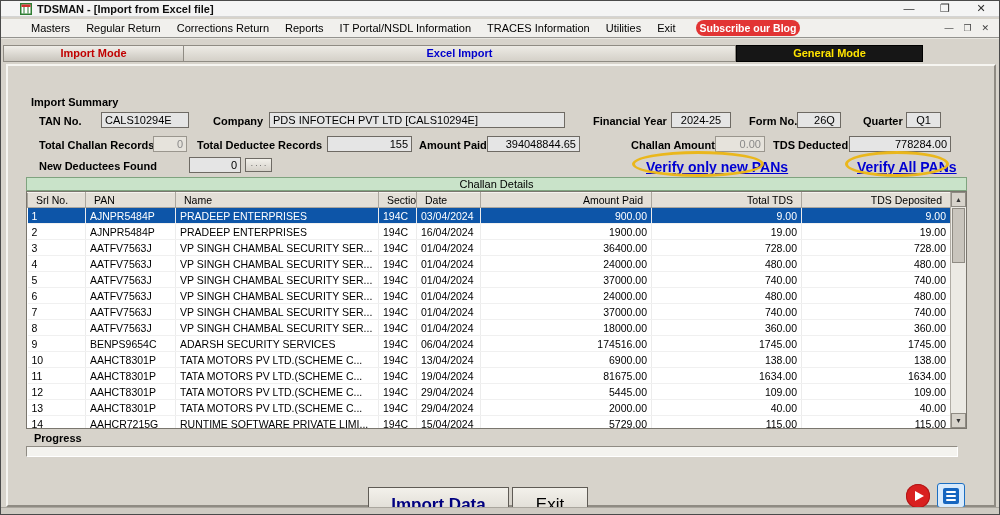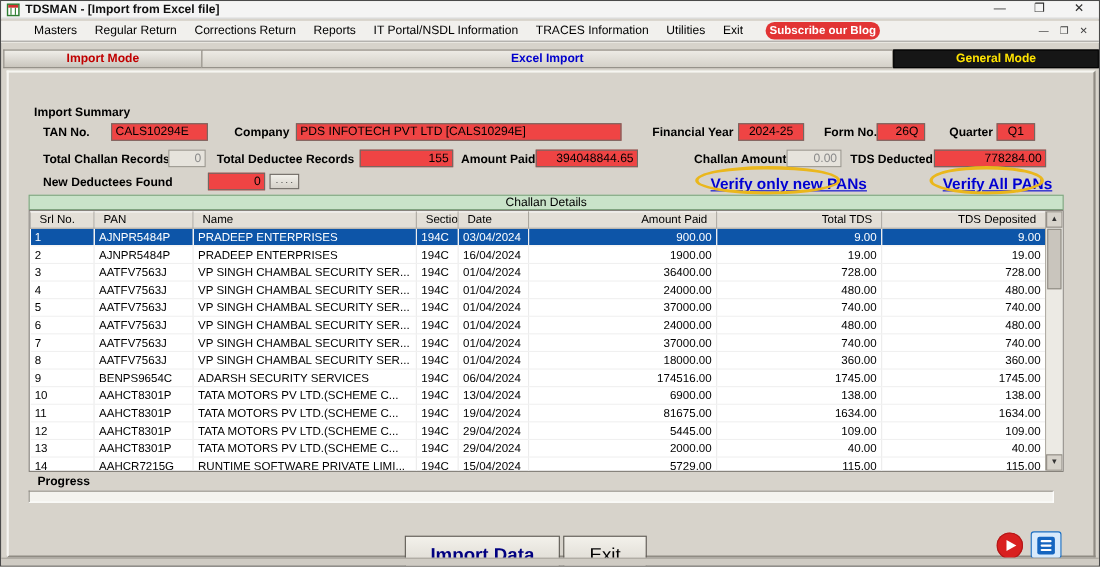--- a/index.html
+++ b/index.html
@@ -5,52 +5,52 @@
   * { margin:0; padding:0; box-sizing:border-box; }
   html,body { width:1000px; height:515px; }
   body {
     position:relative; overflow:hidden;
     font-family:"Liberation Sans","DejaVu Sans",sans-serif;
     background:#d7d3cb; border:1px solid #4a4a4a;
   }
   
   .titlebar { position:absolute; left:0; top:0; width:100%; height:16px;
     background:#f4f4f4; border-bottom:1px solid #d4d4d4;
-    display:flex; align-items:center; padding-left:5px; }
+    display:flex; align-items:center; padding-left:19px; }
   .app-icon { width:12px; height:12px; margin-right:5px; flex:none; }
   .title-text { font-size:11px; font-weight:700; color:#101010; }
   .win-controls { margin-left:auto; display:flex; }
   .win-btn { width:36px; height:17px; text-align:center; font-size:11px;
     line-height:17px; color:#303030; cursor:default; }
   
   .menubar { position:absolute; left:0; top:18px; width:100%; height:20px;
     background:#f1f0ed; border-bottom:2px groove #e8e6e0;
     display:flex; align-items:center; padding-left:22px; }
   .menu-items { display:flex; }
   .menu-item { font-size:11px; color:#000; padding:0 8px; white-space:nowrap; }
   .subscribe { background:#e23434; color:#fff; font-size:10.5px; font-weight:700;
     padding:2px 4px; border-radius:10px; margin-left:12px; white-space:nowrap; }
   .mdi-controls { margin-left:auto; display:flex; gap:10px; padding-right:10px;
     font-size:9px; color:#404040; }
   
-  .modebar { position:absolute; left:2px; top:44px; width:996px; height:17px; display:flex; }
+  .modebar { position:absolute; left:2px; top:44px; width:920px; height:17px; display:flex; }
   .mode-seg { font-size:11px; font-weight:700; text-align:center; line-height:15px; }
   .mode-left { width:180px; background:linear-gradient(#f0eee9,#c9c5bd);
     border:1px solid #8f8b83; border-right:none; color:#c00000; }
   .mode-center { flex:1; background:linear-gradient(#edebe5,#d4d0c8);
     border:1px solid #8f8b83; color:#0000cc; }
   .mode-right { width:187px; background:#161616; border:1px solid #000; color:#ffe400; }
   
   .main { position:absolute; left:5px; top:63px; width:990px; height:443px;
     background:#d7d3cb; border:2px solid; border-color:#f6f5f1 #8f8b83 #8f8b83 #f6f5f1; }
   .statusbar { position:absolute; left:0; top:506px; width:100%; height:9px;
     background:#cfcbc3; border-top:1px solid #aaa69e; }
   
   .lbl { position:absolute; font-size:11px; font-weight:700; color:#000; white-space:nowrap; }
-  .field { position:absolute; height:16px; background:#ef4444; border:1px solid #6e6a64;
+  .field { position:absolute; height:16px; background:#e5e5e5; border:1px solid #6e6a64;
     font-size:11px; line-height:13px; padding:1px 3px; color:#000; white-space:nowrap; overflow:hidden; }
   .field.center { text-align:center; }
   .field.num { text-align:right; }
   .field.disabled { background:#e6e3dc; color:#8a8a8a; border-color:#9a968e; }
   .mini-btn { position:absolute; font-size:8px; line-height:10px; text-align:center;
     background:linear-gradient(#f2f0ea,#d5d1c9); border:1px solid #6e6a64; color:#333; }
   .verify-link { position:absolute; font-size:14px; font-weight:700; color:#0000d2;
     text-decoration:underline; white-space:nowrap; cursor:pointer; }
   .hl-ellipse { position:absolute; border:3px solid #eab71c; border-radius:50%; }
   

